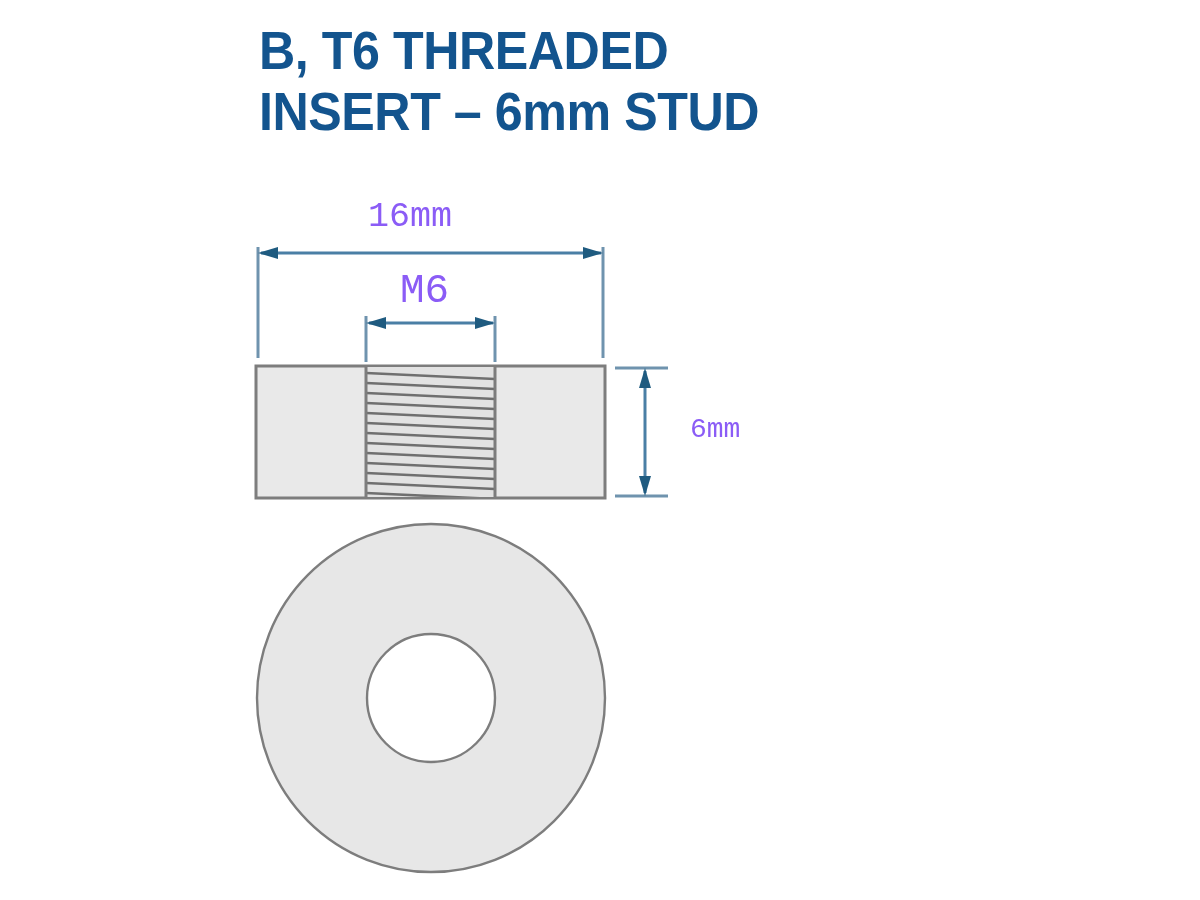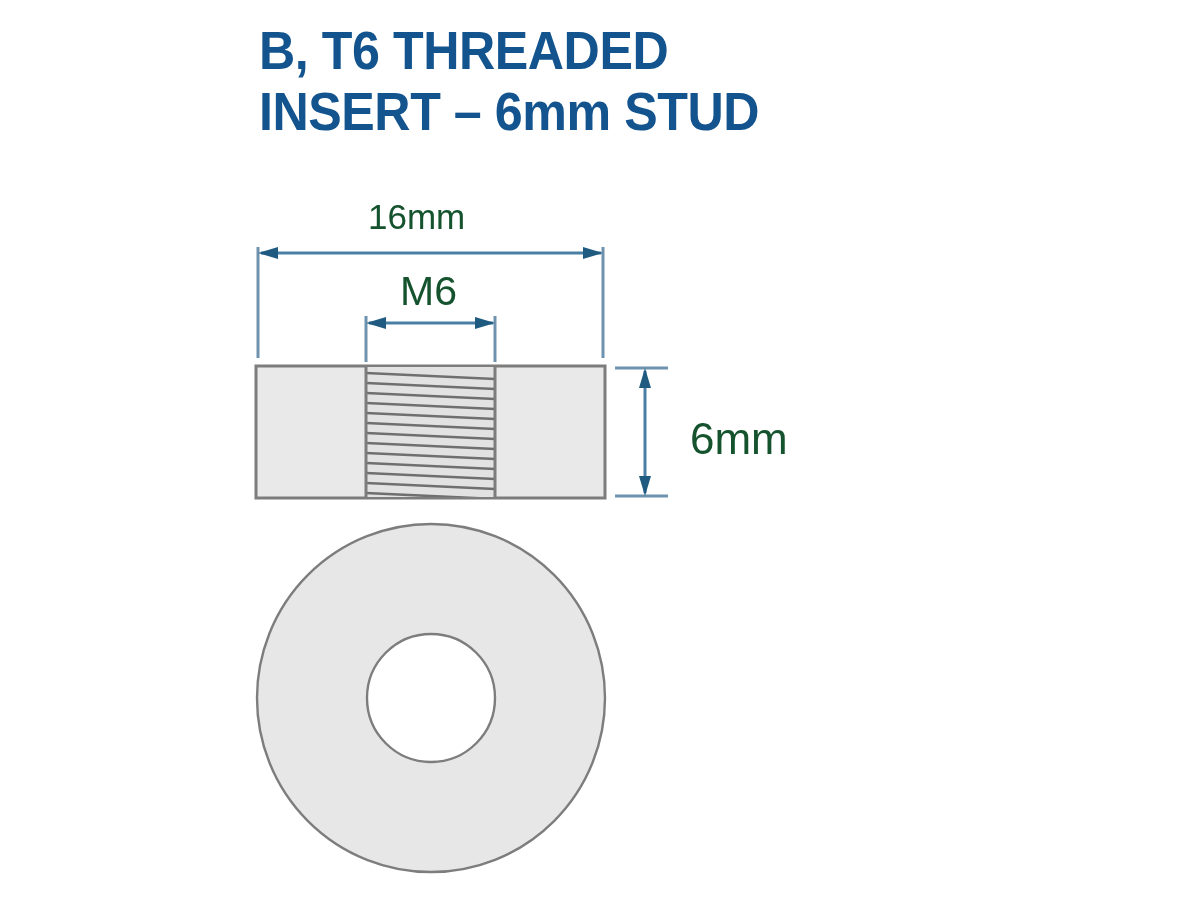--- a/index.html
+++ b/index.html
@@ -52,39 +52,39 @@
     width: 1200px;
     height: 900px;
   }
   #drawing svg {
     display: block;
   }
 
   
   .dim-label {
     position: absolute;
-    font-family: Liberation Sans, sans-serif;
+    font-family: Liberation Mono, monospace;
     font-weight: normal;
-    color: #14532d;
+    color: #8b5cf6;
     white-space: nowrap;
   }
   #label-width {
     left: 345px;
     top: 197px;
     font-size: 35px;
   }
   #label-thread {
     left: 377px;
     top: 268px;
     font-size: 41px;
   }
   #label-height {
     left: 667px;
     top: 414px;
-    font-size: 44px;
+    font-size: 28px;
   }
 </style>
 </head>
 <body>
 
 <div id="page">
 
   <div id="title-block">
     <div class="title-line">B, T6 THREADED</div>
     <div class="title-line">INSERT – 6mm STUD</div>

